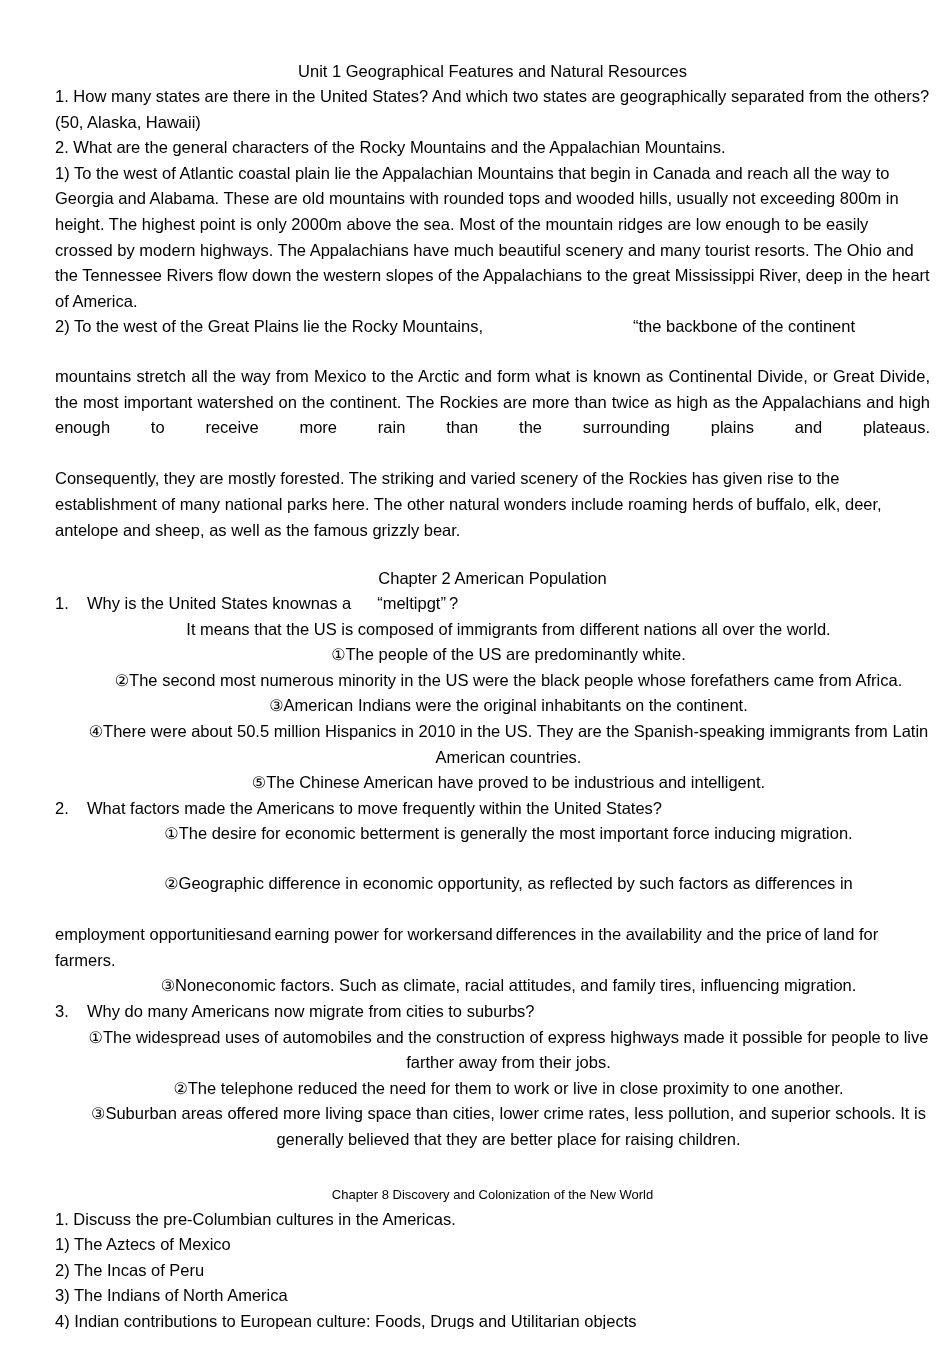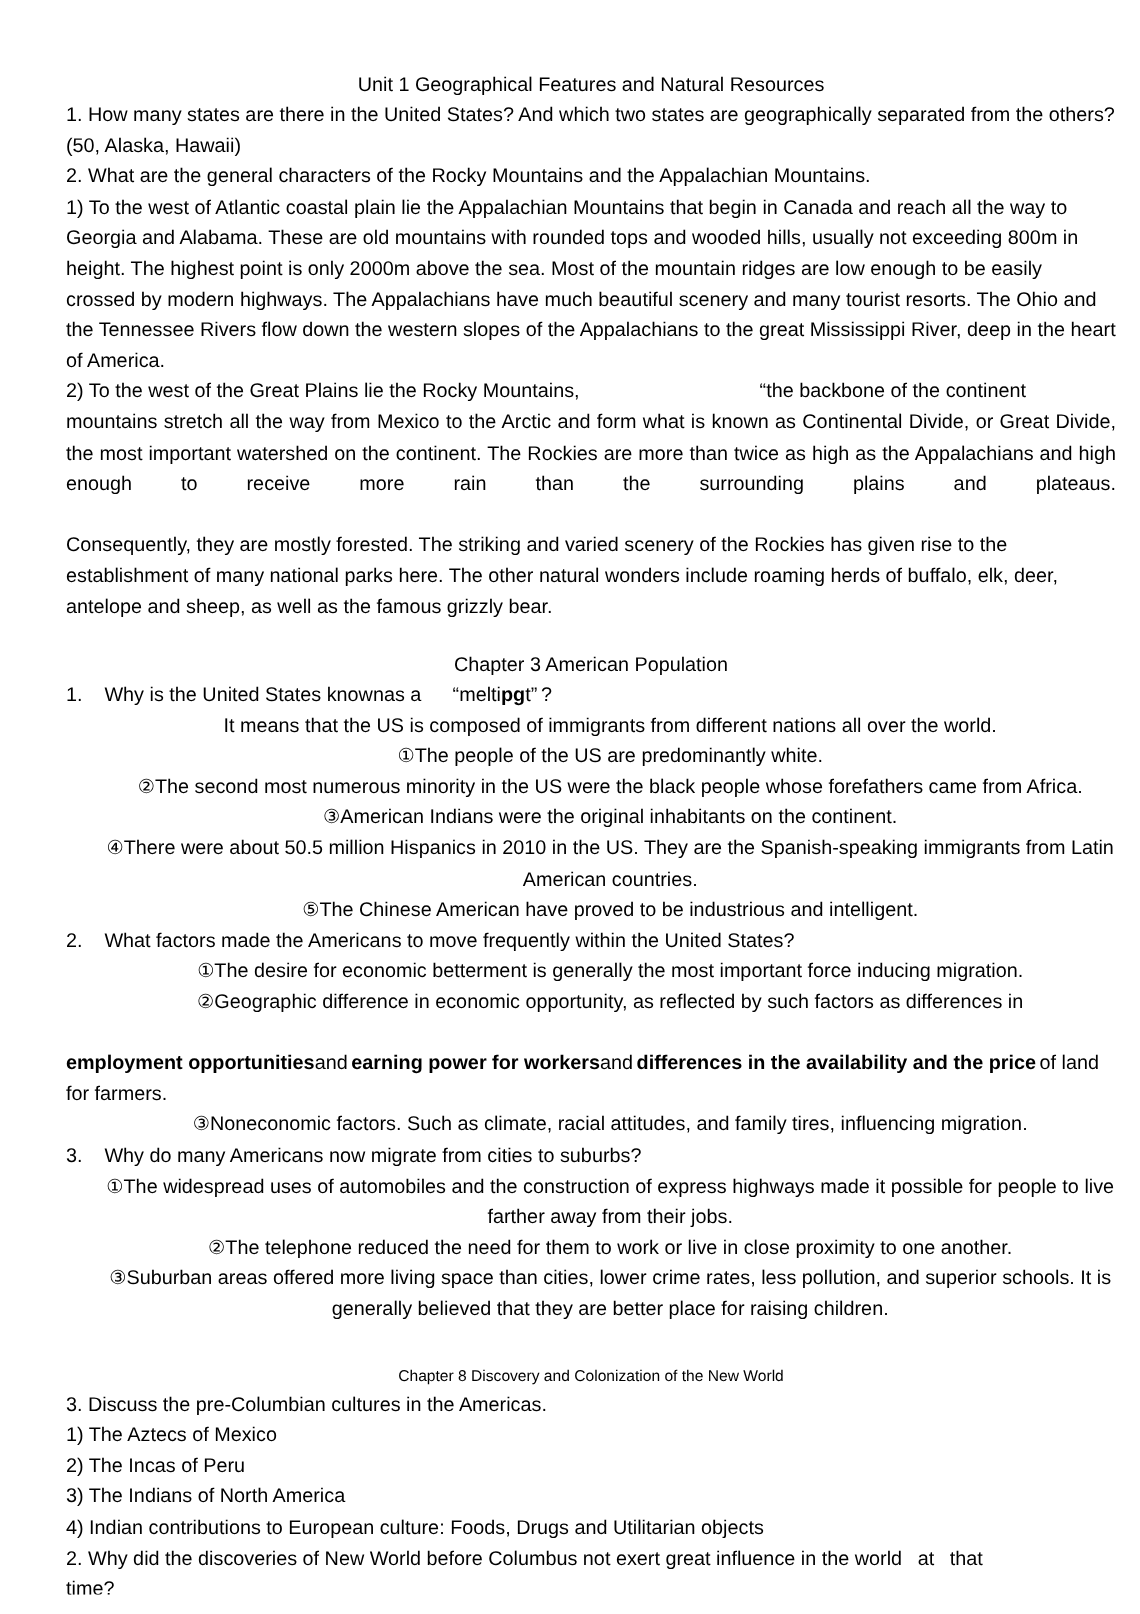--- a/index.html
+++ b/index.html
@@ -41,20 +41,21 @@
   
   .p {
     font-size: 16.5px;
     line-height: 25.6px;
     margin: 0;
     text-align: left;
   }
   .p-just {
     text-align: justify;
     text-justify: inter-word;
+    margin-top: 24px;
   }
   .p-just:after {
     content: "";
     display: inline-block;
     width: 100%;
   }
   
   .lvl-num {
     position: relative;
     padding-left: 32px;
@@ -82,21 +83,21 @@
   }
   .sp-mid {
     display: inline-block;
     width: 13px;
   }
   .sp-tiny {
     display: inline-block;
     width: 0px;
   }
   b, .bold {
-    font-weight: bold;
+    font-weight: normal;
     text-align: center;
   }
   .spacer-md { height: 22px; }
   .spacer-lg { height: 30px; }
   .circ {
     font-size: 16px;
   }
 </style>
 </head>
 <body>
@@ -113,21 +114,21 @@
     <div class="p">1) To the west of Atlantic coastal plain lie the Appalachian Mountains that begin in Canada and reach all the way to Georgia and Alabama. These are old mountains with rounded tops and wooded hills, usually not exceeding 800m in height. The highest point is only 2000m above the sea. Most of the mountain ridges are low enough to be easily crossed by modern highways. The Appalachians have much beautiful scenery and many tourist resorts. The Ohio and the Tennessee Rivers flow down the western slopes of the Appalachians to the great Mississippi River, deep in the heart of America.</div>
 
     <div class="p"><span>2) To the west of the Great Plains lie the Rocky Mountains,</span><span class="gap"></span><span>“the backbone of the continent</span></div>
 
     <div class="p p-just">mountains stretch all the way from Mexico to the Arctic and form what is known as Continental Divide, or Great Divide, the most important watershed on the continent. The Rockies are more than twice as high as the Appalachians and high enough to receive more rain than the surrounding plains and plateaus.</div>
 
     <div class="p">Consequently, they are mostly forested. The striking and varied scenery of the Rockies has given rise to the establishment of many national parks here. The other natural wonders include roaming herds of buffalo, elk, deer, antelope and sheep, as well as the famous grizzly bear.</div>
 
     <div class="spacer-md"></div>
 
-    <div class="heading">Chapter 3 American Population</div>
+    <div class="heading">Chapter 2 American Population</div>
 
     <div class="p lvl-num">
       <span class="marker">1.</span><span>Why is the United States known</span><span class="sp-tiny"></span><span>as a</span><span class="sp-wide"></span><span>“</span><span>melti</span><span class="bold">pg</span><span>t</span><span>”</span><span class="sp-narrow"></span><span>?</span>
     </div>
 
     <div class="p lvl-sub">It means that the US is composed of immigrants from different nations all over the world.</div>
 
     <div class="p lvl-sub"><span class="circ">①</span><span>The people of the US are predominantly white.</span></div>
 
     <div class="p lvl-sub"><span class="circ">②</span><span>The second most numerous minority in the US were the black people whose forefathers came from Africa.</span></div>
@@ -157,21 +158,21 @@
     <div class="p lvl-sub"><span class="circ">①</span><span>The widespread uses of automobiles and the construction of express highways made it possible for people to live farther away from their jobs.</span></div>
 
     <div class="p lvl-sub"><span class="circ">②</span><span>The telephone reduced the need for them to work or live in close proximity to one another.</span></div>
 
     <div class="p lvl-sub"><span class="circ">③</span><span>Suburban areas offered more living space than cities, lower crime rates, less pollution, and superior schools. It is generally believed that they are better place for raising children.</span></div>
 
     <div class="spacer-lg"></div>
 
     <div class="heading-small">Chapter 8 Discovery and Colonization of the New World</div>
 
-    <div class="p">3. Discuss the pre-Columbian cultures in the Americas.</div>
+    <div class="p">1. Discuss the pre-Columbian cultures in the Americas.</div>
 
     <div class="p">1) The Aztecs of Mexico</div>
     <div class="p">2) The Incas of Peru</div>
     <div class="p">3) The Indians of North America</div>
     <div class="p">4) Indian contributions to European culture: Foods, Drugs and Utilitarian objects</div>
 
     <div class="p"><span>2. Why did the discoveries of New World before Columbus not exert great influence in the world</span><span class="sp-mid"></span><span>at</span><span class="sp-mid"></span><span>that</span></div>
 
     <div class="p">time?</div>
 

